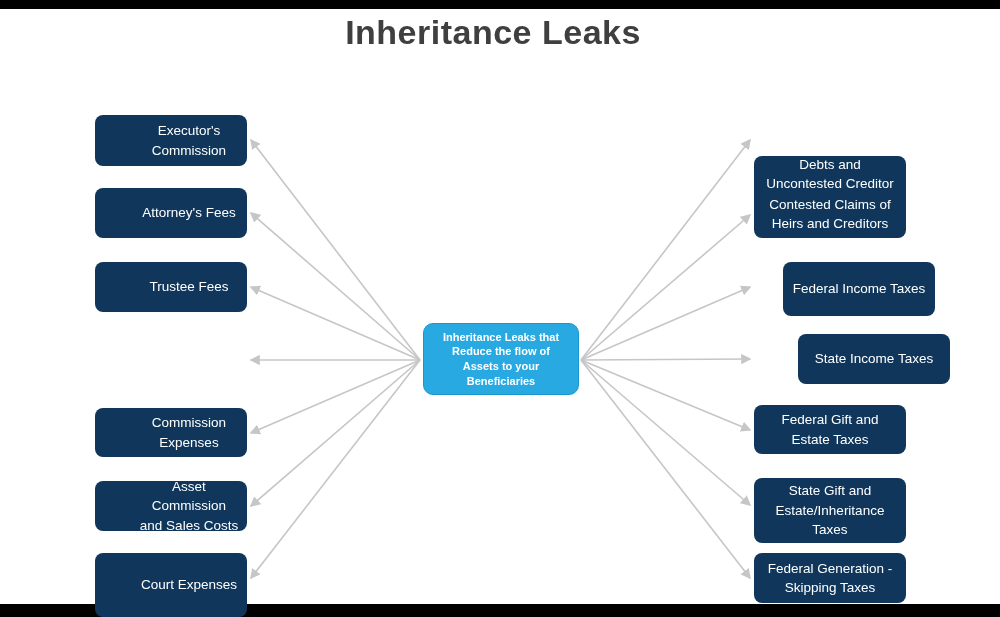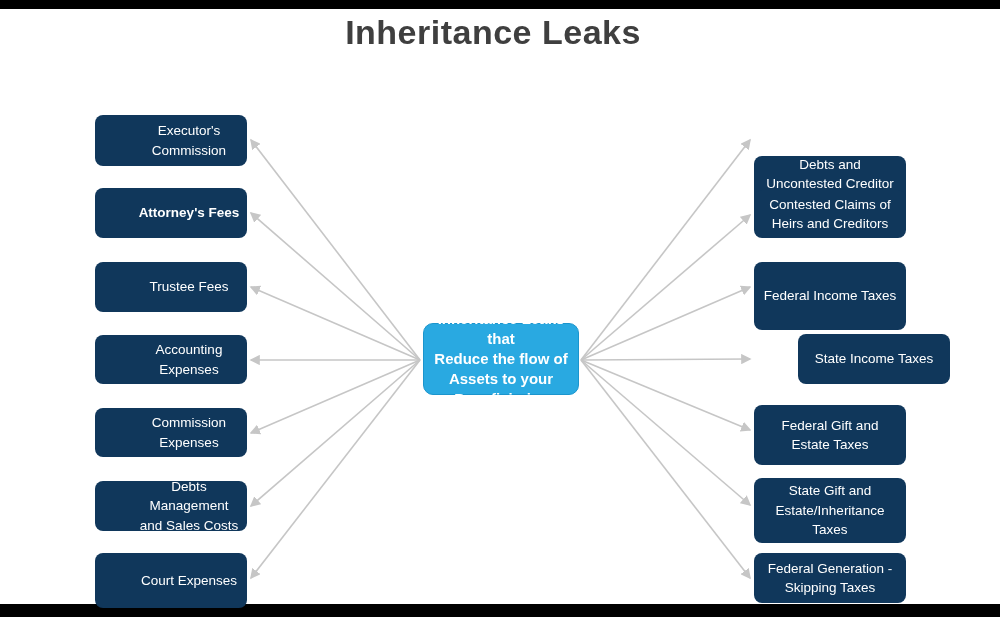--- a/index.html
+++ b/index.html
@@ -46,41 +46,41 @@
     background: var(--c-side_node_fill, #10375B);
     border-radius: 8px;
     font-size: 13.5px;
     line-height: 1.44;
     box-sizing: border-box;
     padding: 2px 4px;
   }
   .node.left  { left: 95px;  width: 152px; padding-left: 40px; }
   .node.right { left: 754px; width: 152px; }
   .l0 { top: 115px; height: 51px; }
-  .l1 { top: 188px; height: 50px; font-weight: bold; }
+  .l1 { top: 188px; height: 50px; }
   .l2 { top: 262px; height: 50px; }
   .l3 { top: 335px; height: 49px; }
   .l4 { top: 408px; height: 49px; }
   .l5 { top: 481px; height: 50px; }
-  .l6 { top: 553px; height: 55px; }
+  .l6 { top: 553px; height: 64px; }
   .r0 { top: 112px; height: 56px; margin-top: 44px; }
   .r1 { top: 190px; height: 48px; }
-  .r2 { top: 262px; height: 68px; }
+  .r2 { top: 262px; height: 54px; margin-left: 29px; }
   .r3 { top: 334px; height: 50px; margin-left: 44px; }
-  .r4 { top: 405px; height: 60px; }
+  .r4 { top: 405px; height: 49px; }
   .r5 { top: 478px; height: 65px; }
   .r6 { top: 553px; height: 50px; }
   .node.center {
     left: 423px; top: 323px;
     width: 156px; height: 72px;
     background: var(--c-center_node_fill, #29A9E1);
     color: var(--c-center_node_text, #FFFFFF);
     border: 1px solid #1B95CD;
     border-radius: 10px;
-    font-size: 15px;
+    font-size: 11px;
     font-weight: bold;
     line-height: 1.34;
   }
 </style>
 </head>
 <body>
 
 <div class="canvas">
 
   <div class="frame-bar top"></div>
@@ -109,23 +109,22 @@
       <line x1="581" y1="360" x2="750" y2="430" marker-end="url(#ah)" stroke="#C6C6C6"></line>
       <line x1="581" y1="360" x2="750" y2="505" marker-end="url(#ah)" stroke="#C6C6C6"></line>
       <line x1="581" y1="360" x2="750" y2="578" marker-end="url(#ah)" stroke="#C6C6C6"></line>
     </g>
   </svg>
 
   <div class="node left l0">Executor's
 Commission</div>
   <div class="node left l1">Attorney's Fees</div>
   <div class="node left l2">Trustee Fees</div>
-  <div class="node left l3">Accounting Expenses</div>
   <div class="node left l4">Commission Expenses</div>
-  <div class="node left l5">Debts Management
+  <div class="node left l5">Asset Commission
 and Sales Costs</div>
   <div class="node left l6">Court Expenses</div>
 
   <div class="node right r0">Debts and
 Uncontested Creditor
 Claims</div>
   <div class="node right r1">Contested Claims of
 Heirs and Creditors</div>
   <div class="node right r2">Federal Income Taxes</div>
   <div class="node right r3">State Income Taxes</div>

